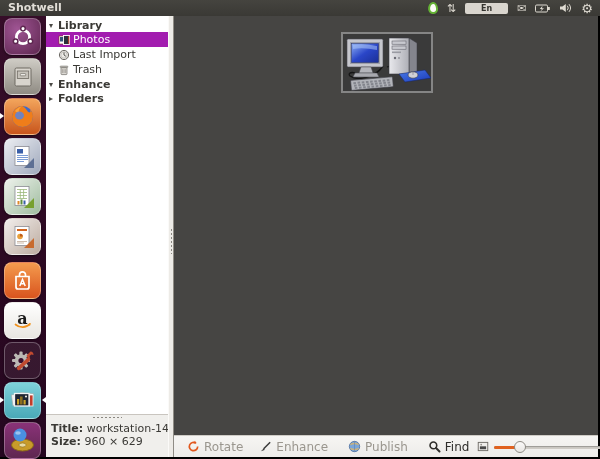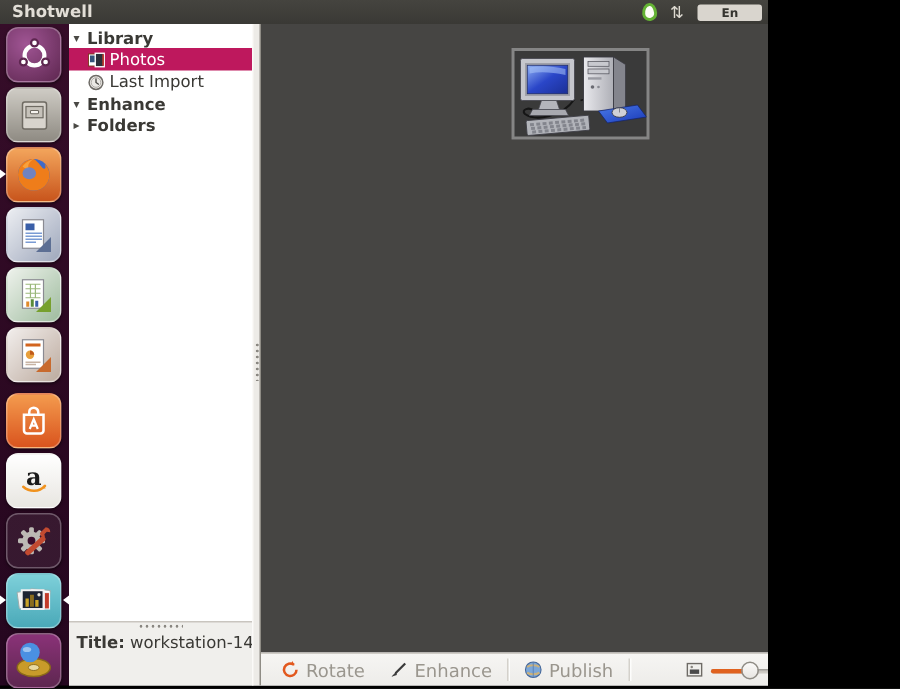--- a/index.html
+++ b/index.html
@@ -1,18 +1,18 @@
 <!DOCTYPE html>
 <html><head>
 <meta charset="utf-8">
 <style>
   * { margin:0; padding:0; box-sizing:border-box; }
   html,body { width:600px; height:459px; background:#000; }
   .screen {
-    position:relative; width:512px; height:459px; overflow:hidden;
+    position:relative; width:600px; height:459px; overflow:hidden;
     font-family:"DejaVu Sans", sans-serif; background:#000;
   }
 
   
   .top-panel {
     position:absolute; left:0; top:0; width:600px; height:16px;
     background:linear-gradient(#45443f,#3a3935);
     display:flex; align-items:center; z-index:30;
   }
   .panel-title { color:#e2ded7; font-size:11px; font-weight:bold; margin-left:8px; line-height:16px; }
@@ -54,21 +54,21 @@
   
   .window { position:absolute; left:46px; top:16px; width:552px; height:441px; background:#fff; }
 
   .sidebar { position:absolute; left:0; top:0; width:122px; height:398px; background:#fff; overflow:hidden; }
   .tree { padding-top:2px; }
   .row { display:flex; align-items:center; height:15px; font-size:11px; color:#3a3935; padding-left:3px; white-space:nowrap; }
   .row.header { font-weight:bold; height:14px; }
   .row .tri { width:9px; font-size:8px; color:#4a4945; }
   .row.child { padding-left:12px; }
   .row .sicon { width:13px; height:12px; margin-right:2px; display:flex; align-items:center; }
-  .row.selected { background:#be185d; color:#fff; }
+  .row.selected { background:#a21caf; color:#fff; }
 
   .v-splitter {
     position:absolute; left:122px; top:0; width:6px; height:441px;
     background:#edebe7; border-left:1px solid #fbfaf8; border-right:1px solid #8f8c85;
   }
   .dots-v { position:absolute; left:1px; top:212px; width:3px; height:26px;
     background-image:radial-gradient(circle,#8a8781 0.8px, transparent 1.1px); background-size:3px 4px; }
 
   .info-panel {
     position:absolute; left:0; top:398px; width:122px; height:43px;
@@ -277,36 +277,50 @@
         <div class="row child">
           <span class="sicon">
             <svg width="12" height="12" viewBox="0 0 12 12">
                 <circle cx="6" cy="6" r="4.6" fill="#eceae6" stroke="#6e6b66"></circle>
                 <circle cx="6" cy="6" r="3.2" fill="none" stroke="#a8a5a0" stroke-width="0.6"></circle>
                 <path d="M6 3.4V6l1.9 1.3" stroke="#4a4945" fill="none" stroke-width="0.9"></path>
               </svg>
           </span>
           <span>Last Import</span>
         </div>
+        <div class="row child">
+          <span class="sicon">
+            <svg width="12" height="12" viewBox="0 0 12 12">
+                <rect x="3" y="3.6" width="6" height="7" rx="0.8" fill="#dcd9d4" stroke="#6e6b66" stroke-width="0.7"></rect>
+                <rect x="2.2" y="2.1" width="7.6" height="1.5" rx="0.5" fill="#c7c4be" stroke="#6e6b66" stroke-width="0.6"></rect>
+                <path d="M4.6 5.2v3.8M6 5.2v3.8M7.4 5.2v3.8" stroke="#8a8781" stroke-width="0.6"></path>
+              </svg>
+          </span>
+          <span>Trash</span>
+        </div>
         <div class="row header">
           <span class="tri">▾</span>
           <span>Enhance</span>
         </div>
         <div class="row header">
           <span class="tri">▸</span>
           <span>Folders</span>
         </div>
       </div>
     </div>
 
     <div class="info-panel">
       <div class="dots-h"></div>
       <div class="info-line">
         <b>Title:</b>
         <span>workstation-147...</span>
+      </div>
+      <div class="info-line">
+        <b>Size:</b>
+        <span>960 × 629</span>
       </div>
     </div>
 
     <div class="v-splitter">
       <div class="dots-v"></div>
     </div>
 
     <div class="main">
       <div class="thumb">
         <svg width="88" height="57" viewBox="0 0 88 57">
@@ -384,20 +398,29 @@
         <span class="tbi">
           <svg width="13" height="13" viewBox="0 0 14 14">
               <circle cx="7" cy="7" r="5.6" fill="#7ba7d9" stroke="#46689a" stroke-width="0.8"></circle>
               <path d="M2.6 5c2.2-1.6 6.6-1.6 8.8 0M2.6 9c2.2 1.6 6.6 1.6 8.8 0" stroke="#cbb27c" stroke-width="1.5" fill="none"></path>
               <path d="M7 1.5v11" stroke="#5a7cab" stroke-width="0.6"></path>
             </svg>
         </span>
         <span class="tlabel">Publish</span>
       </button>
       <div class="sep"></div>
+      <button class="tb">
+        <span class="tbi">
+          <svg width="13" height="13" viewBox="0 0 14 14">
+              <circle cx="5.8" cy="5.8" r="3.6" fill="none" stroke="#2f2e2b" stroke-width="1.7"></circle>
+              <path d="M8.6 8.6L12.4 12.4" stroke="#2f2e2b" stroke-width="2.1" stroke-linecap="round"></path>
+            </svg>
+        </span>
+        <span class="tlabel">Find</span>
+      </button>
       <div class="spacer"></div>
       <div class="zoomctl">
         <span class="zbtn">
           <svg width="12" height="11" viewBox="0 0 12 12">
               <rect x="0.8" y="1.5" width="10.4" height="9" fill="#f0efec" stroke="#6e6b66"></rect>
               <rect x="2.6" y="5.8" width="6.8" height="3.2" fill="#4a4a4a"></rect>
               <circle cx="4" cy="4" r="0.9" fill="#8a8781"></circle>
             </svg>
         </span>
         <div class="slider">

